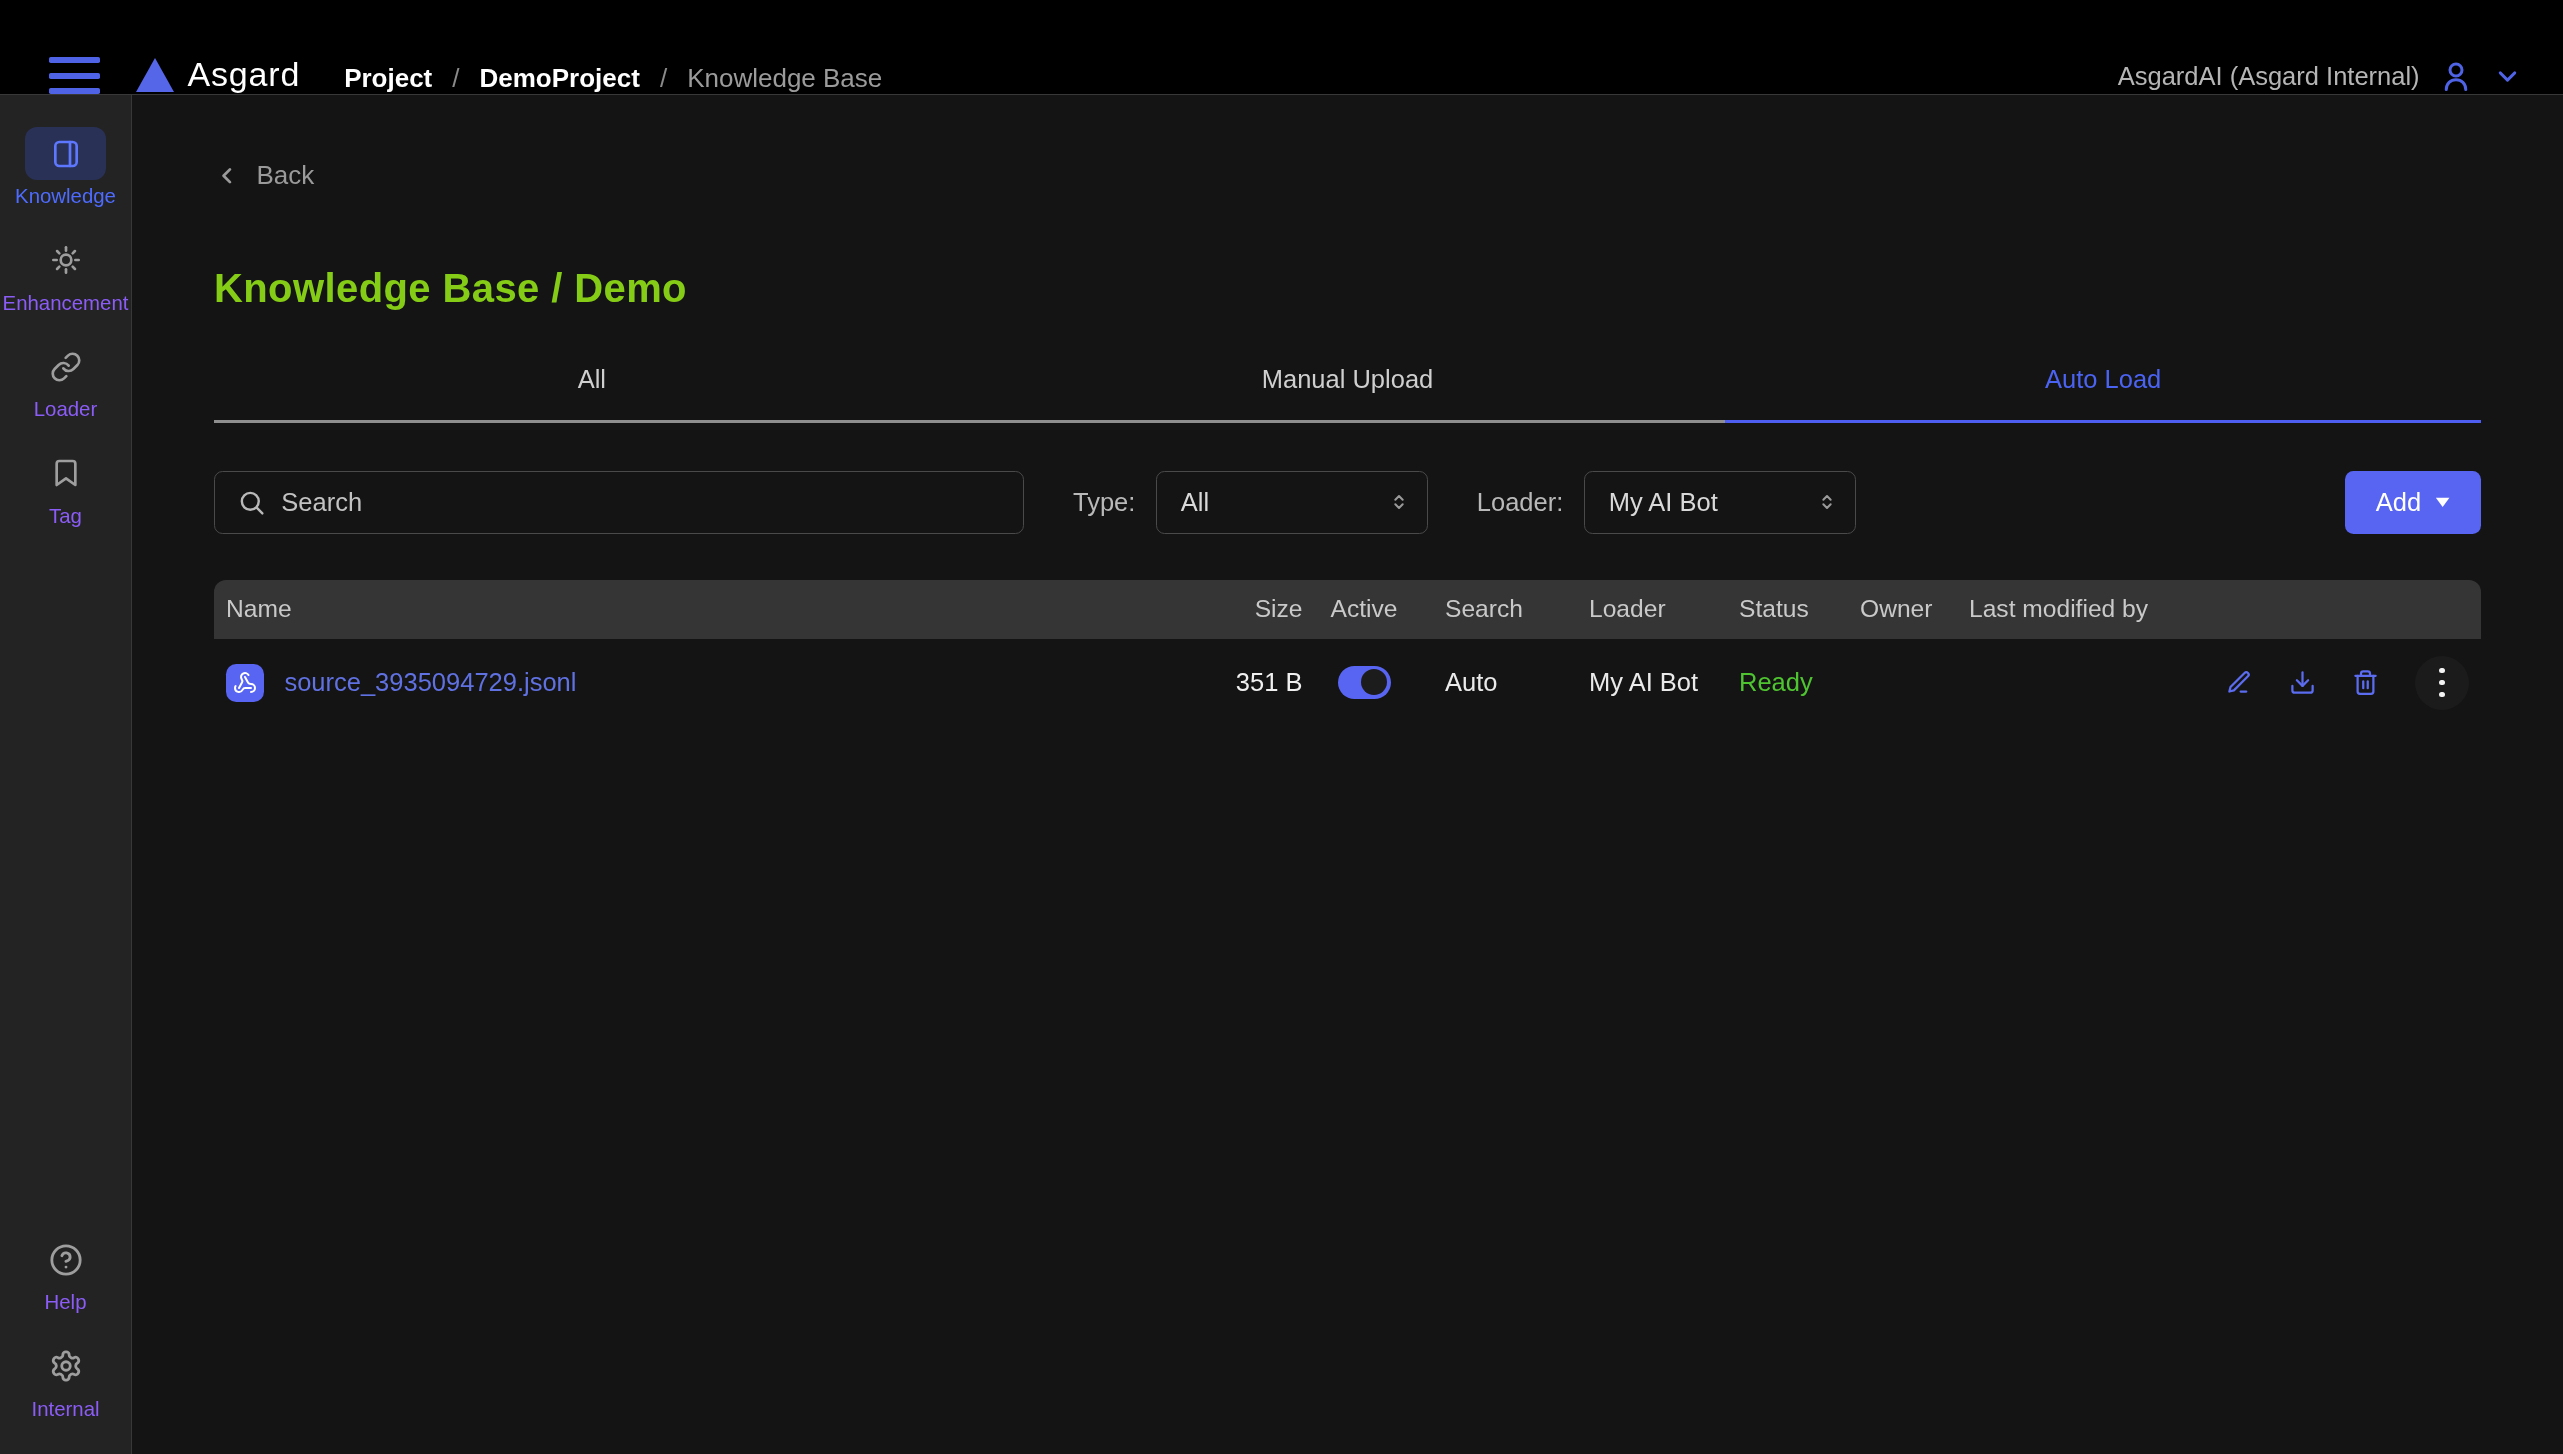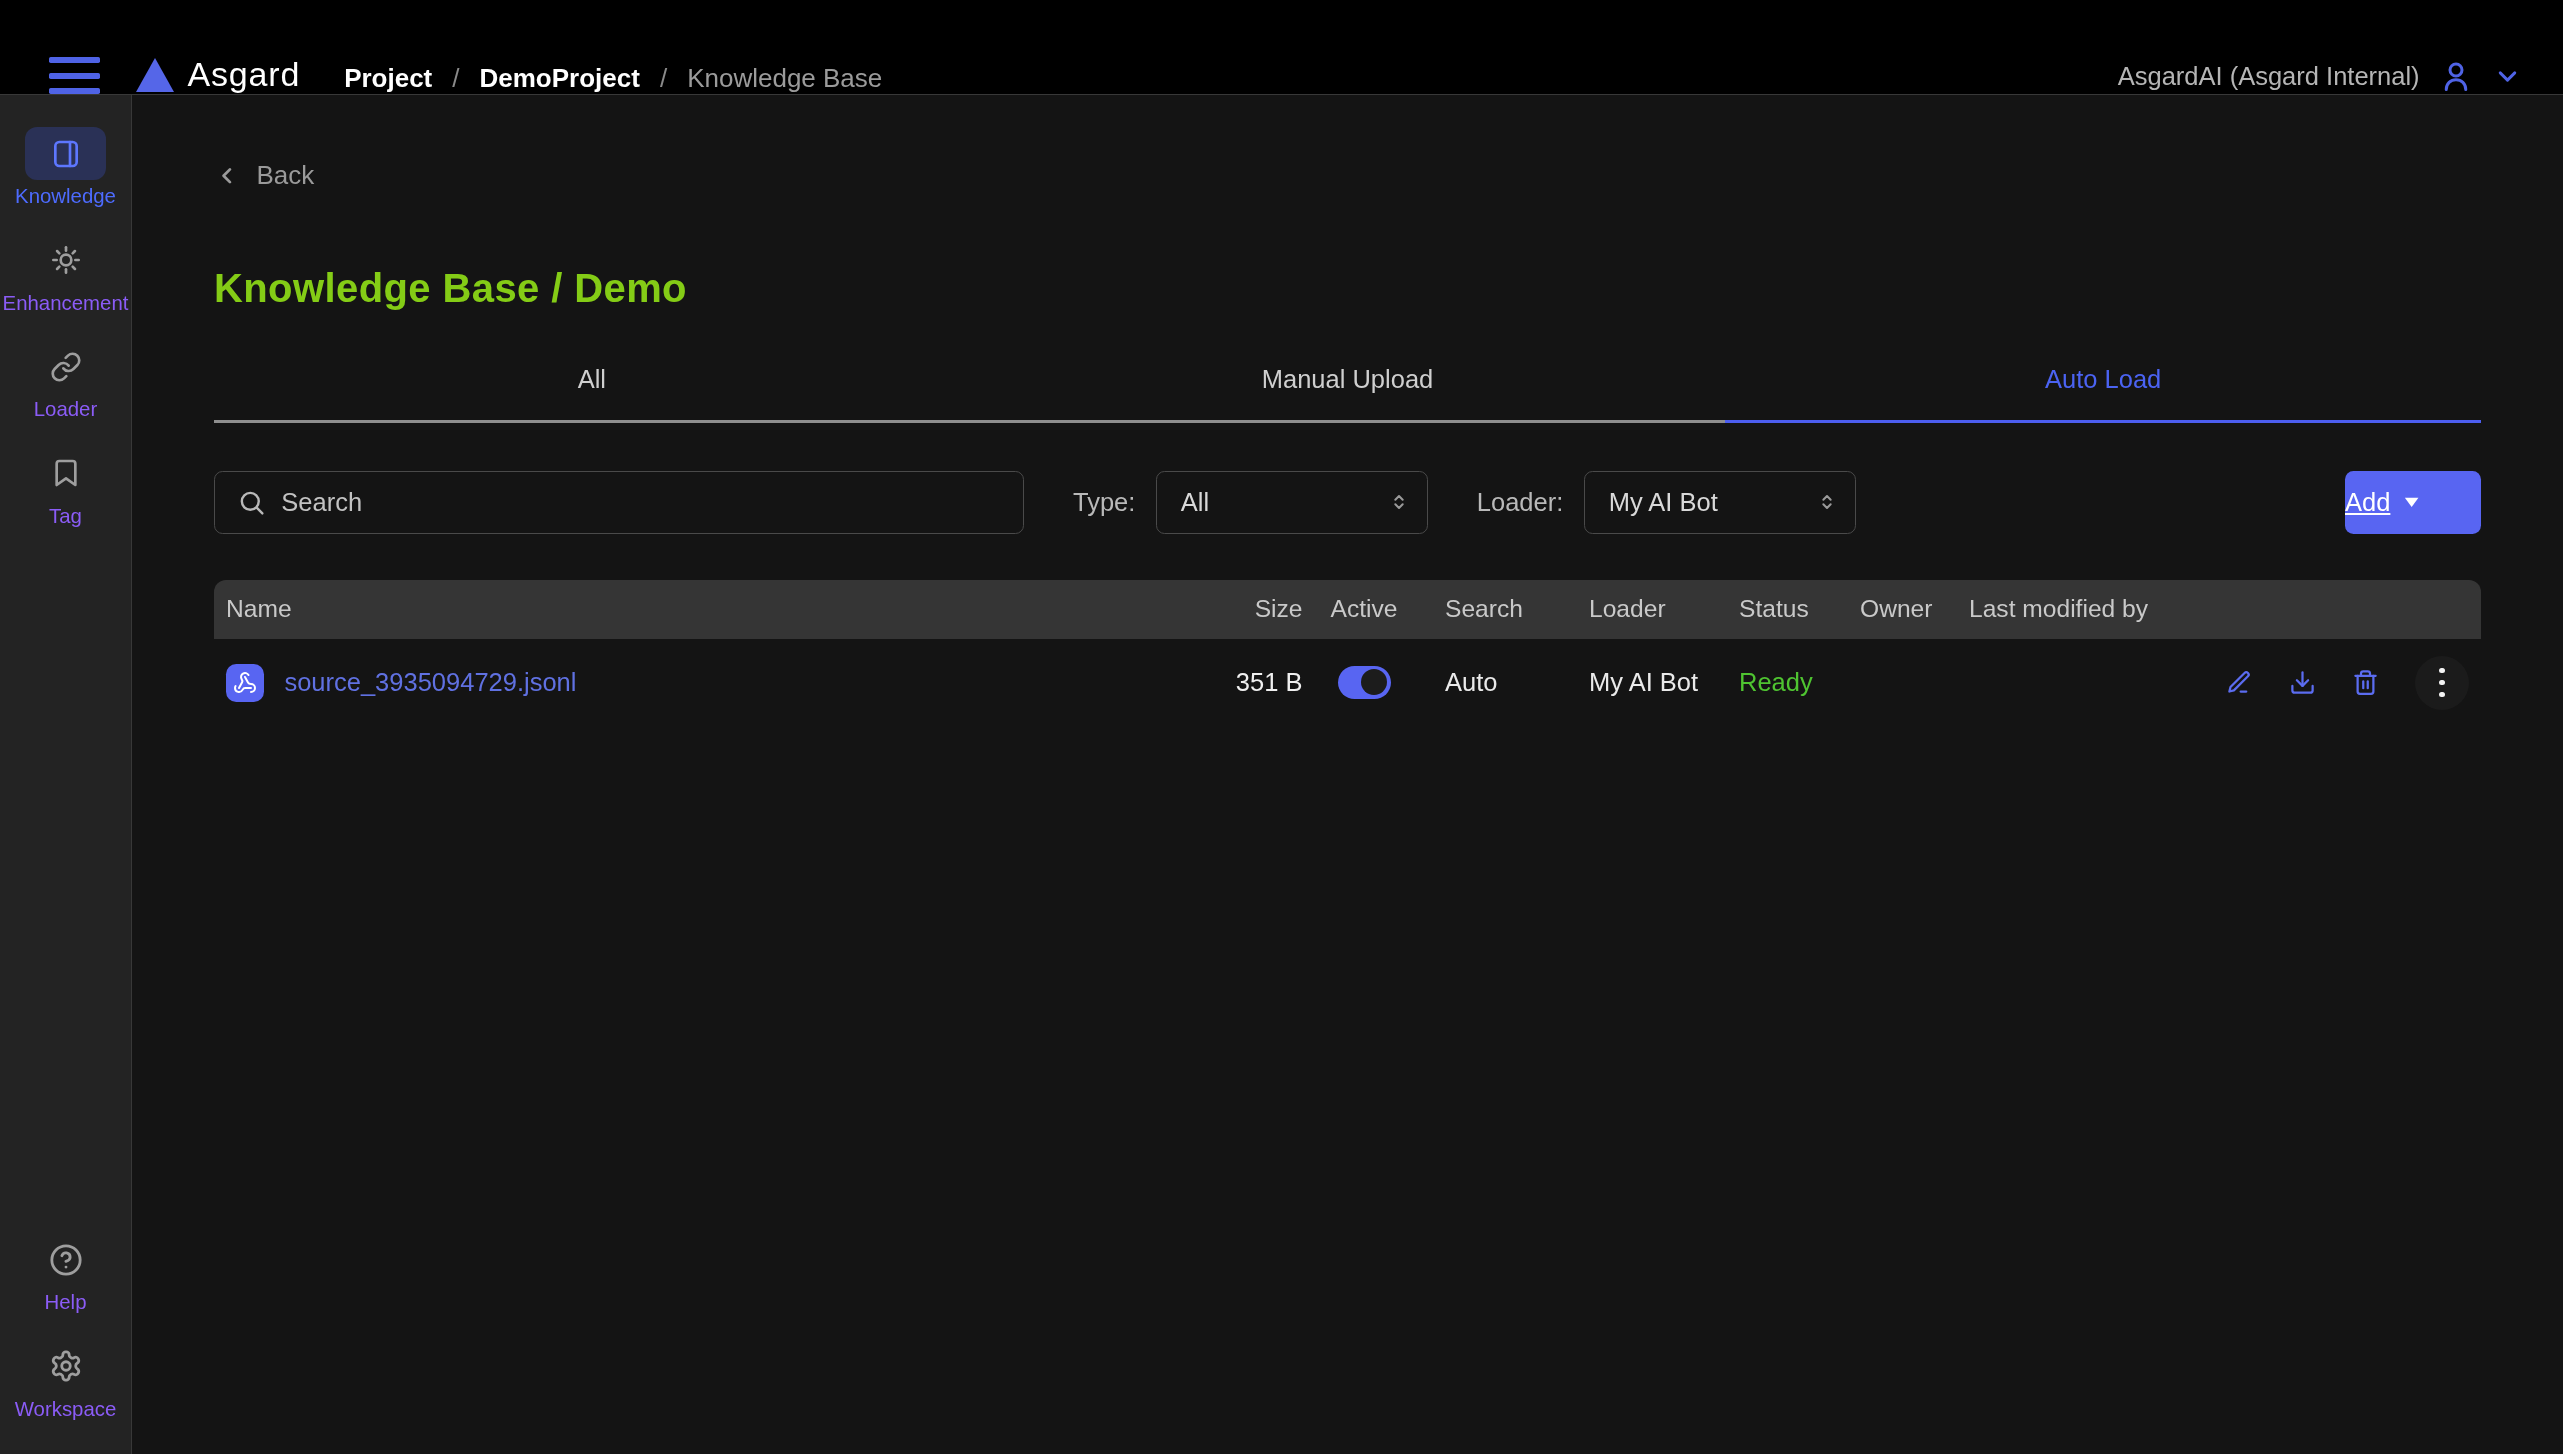--- a/index.html
+++ b/index.html
@@ -52,21 +52,21 @@
                 display:flex; align-items:center; padding:0 22px; gap:15.3px; }
   .search-box input { flex:1; background:transparent; border:none; outline:none; color:#e0e0e0; font-size:25.5px;
                       font-family:"Liberation Sans", sans-serif; }
   .search-box input::placeholder { color:#c2c2c2; }
   .filter-label { color:#b9b9b9; font-size:25.5px; margin-left:49px; }
   .select { width:272px; height:63px; border:1.7px solid #4a4a4a; border-radius:8.5px; margin-left:20.4px;
             display:flex; align-items:center; justify-content:space-between; padding:0 17px 0 24px;
             color:#d9d9d9; font-size:25.5px; cursor:pointer; }
   .add-btn { margin-left:auto; width:136px; height:63px; background:#5865f2; border:none; border-radius:8.5px;
              color:#ffffff; font-size:25.5px; font-family:"Liberation Sans", sans-serif; display:flex;
-             align-items:center; gap:13.6px; cursor:pointer;text-decoration:underline; }
+             align-items:center; justify-content:center; gap:13.6px; cursor:pointer; }
 
   
   .table { margin-top:46px; }
   .tgrid { display:grid; grid-template-columns:1fr 102px 106px 144px 150px 121px 109px 214px 314px;
            align-items:center; padding:0 12px; }
   .thead { height:59px; background:#353535; border-radius:12px 12px 0 0; color:#c9c9c9; font-size:24.6px; }
   .th-size { text-align:right; padding-right:8.5px; }
   .th-center { text-align:center; }
   .th-pad { padding-left:28px; }
   .trow { height:88px; font-size:25.5px; color:#eaeaea; }
@@ -181,21 +181,21 @@
     <div class="side-label">Help</div>
   </div>
 
   <div class="side-item" style="margin-bottom:0">
     <div class="side-icon-box">
       <svg width="34" height="34" viewBox="0 0 24 24" class="icon-stroke" stroke-width="2">
         <path d="M12.22 2h-.44a2 2 0 0 0-2 2v.18a2 2 0 0 1-1 1.73l-.43.25a2 2 0 0 1-2 0l-.15-.08a2 2 0 0 0-2.73.73l-.22.38a2 2 0 0 0 .73 2.73l.15.1a2 2 0 0 1 1 1.72v.51a2 2 0 0 1-1 1.74l-.15.09a2 2 0 0 0-.73 2.73l.22.38a2 2 0 0 0 2.73.73l.15-.08a2 2 0 0 1 2 0l.43.25a2 2 0 0 1 1 1.73V20a2 2 0 0 0 2 2h.44a2 2 0 0 0 2-2v-.18a2 2 0 0 1 1-1.73l.43-.25a2 2 0 0 1 2 0l.15.08a2 2 0 0 0 2.73-.73l.22-.39a2 2 0 0 0-.73-2.73l-.15-.08a2 2 0 0 1-1-1.74v-.5a2 2 0 0 1 1-1.74l.15-.09a2 2 0 0 0 .73-2.73l-.22-.38a2 2 0 0 0-2.73-.73l-.15.08a2 2 0 0 1-2 0l-.43-.25a2 2 0 0 1-1-1.73V4a2 2 0 0 0-2-2z"></path>
         <circle cx="12" cy="12" r="3"></circle>
       </svg>
     </div>
-    <div class="side-label">Workspace</div>
+    <div class="side-label">Internal</div>
   </div>
 </div>
 
 <div class="main">
 
   <div class="back-row">
     <svg width="25.5" height="25.5" viewBox="0 0 24 24" class="icon-stroke" stroke="#9a9a9a" stroke-width="2.6">
       <polyline points="15 18 9 12 15 6"></polyline>
     </svg>
     <span>Back</span>

